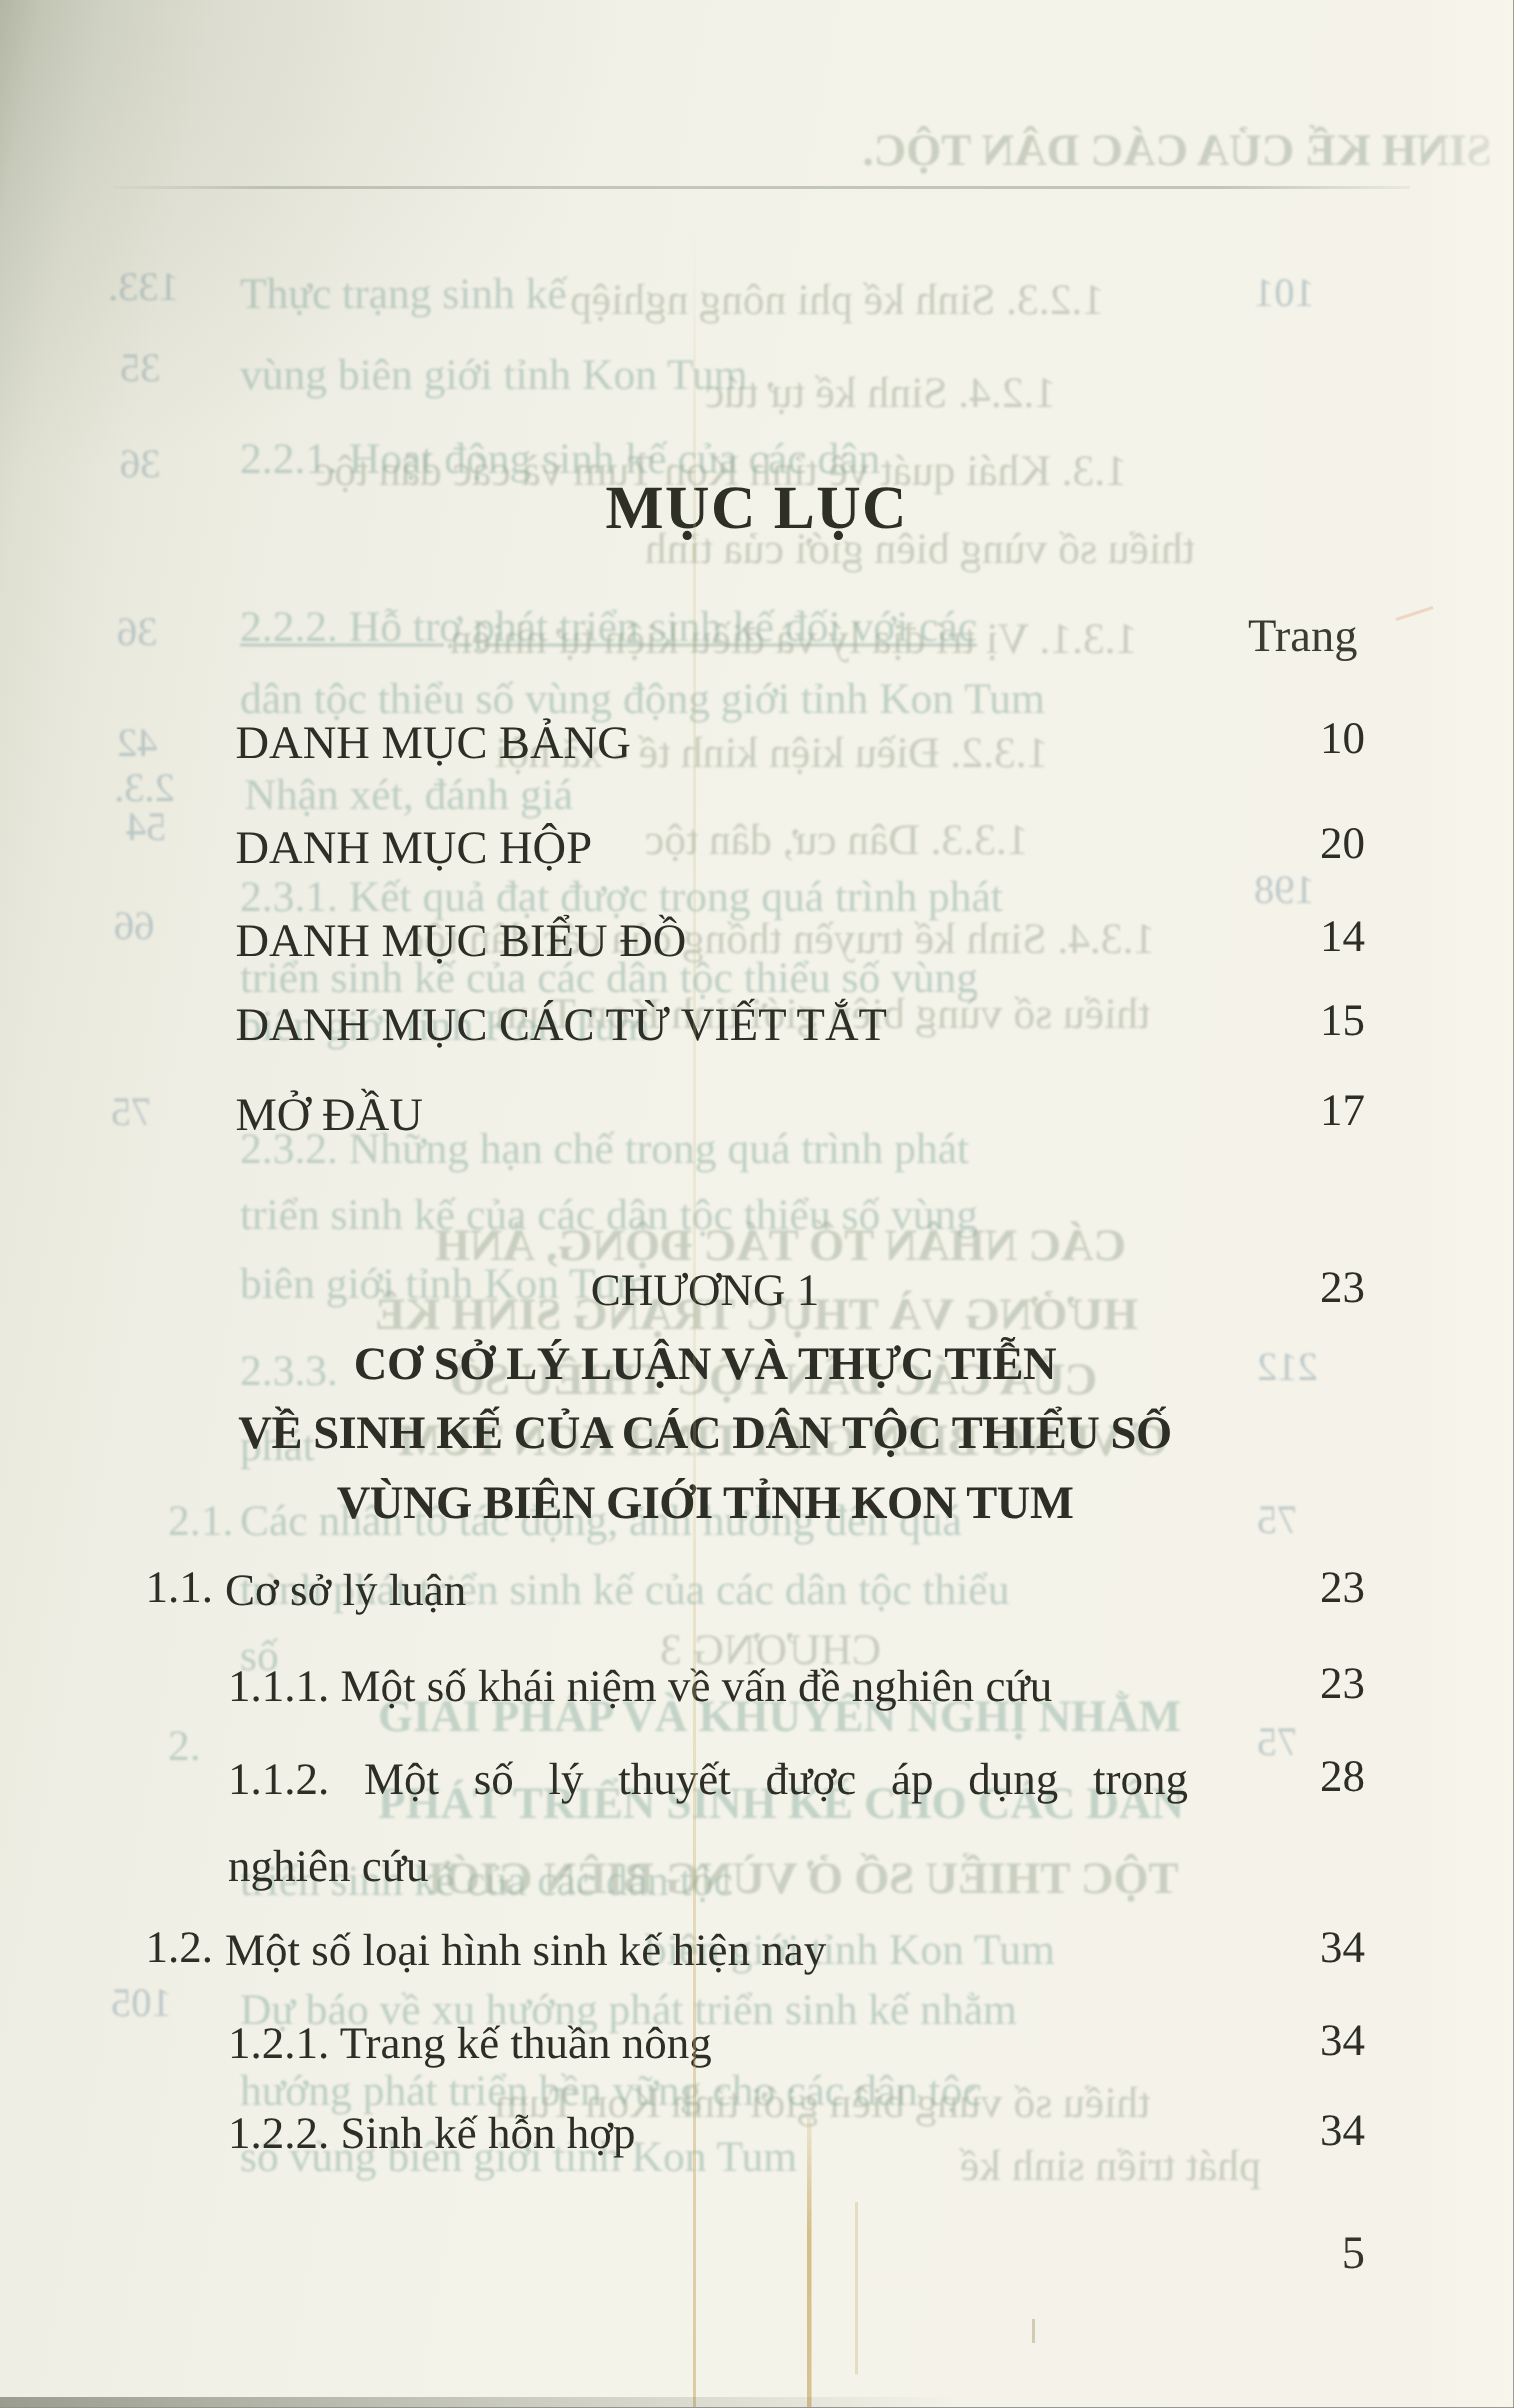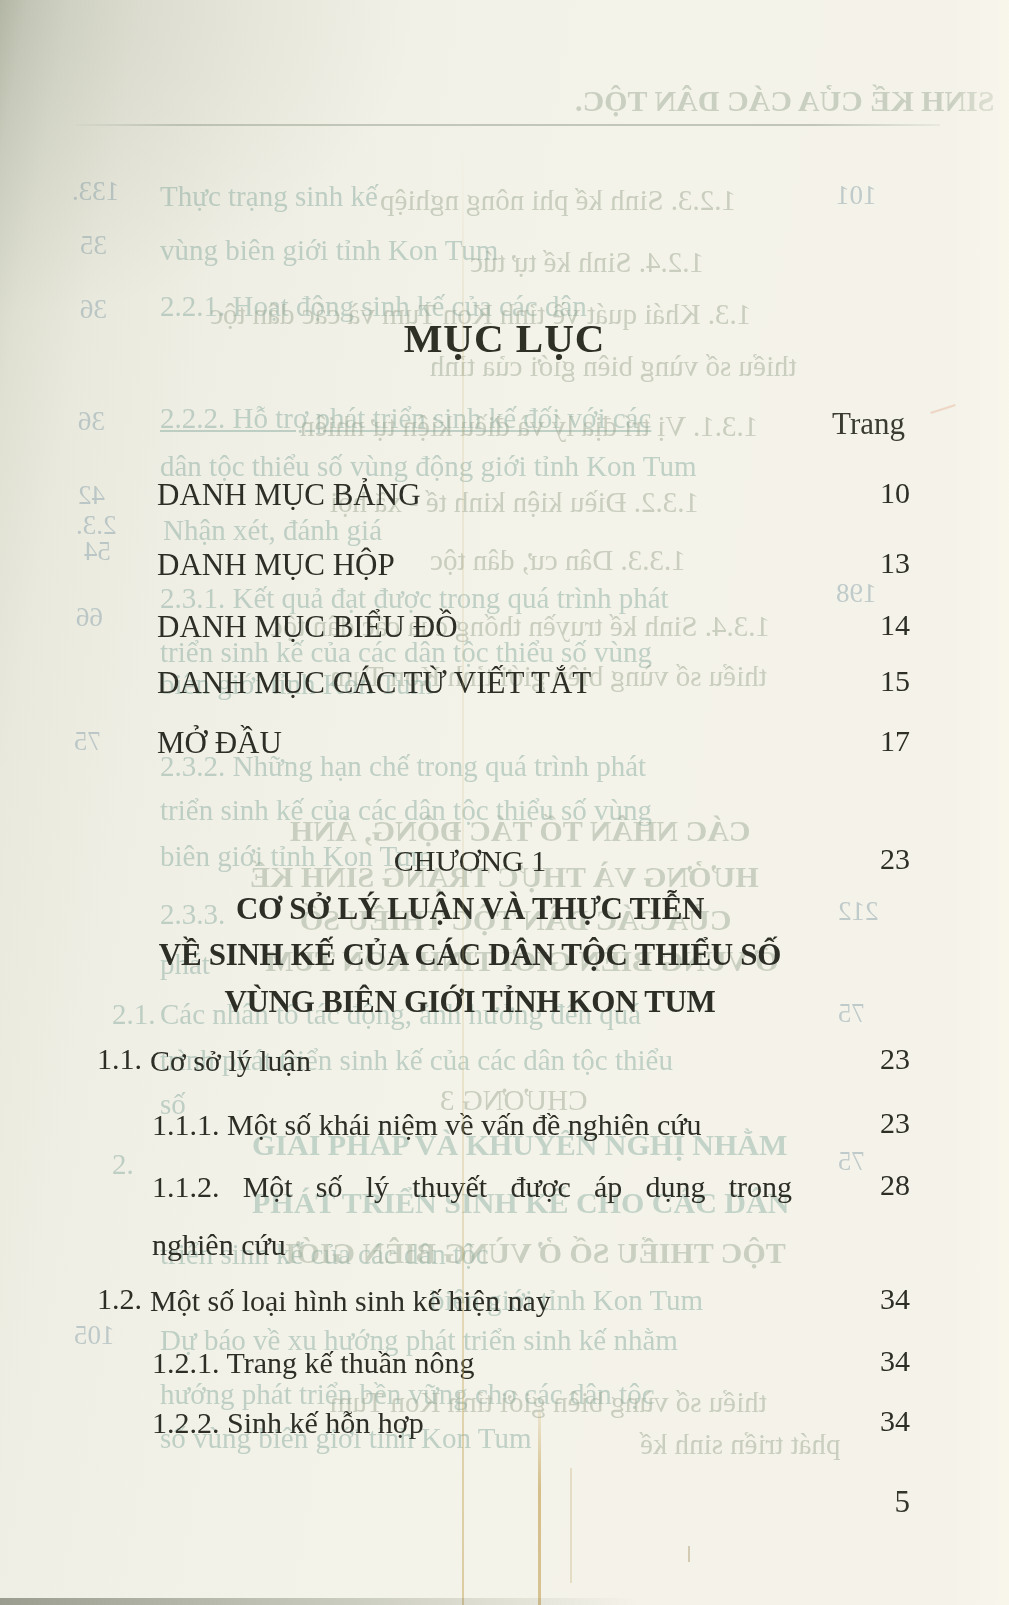--- a/index.html
+++ b/index.html
@@ -134,21 +134,21 @@
 
   <div class="header-rule"></div>
 
   <h1 class="page-title">MỤC LỤC</h1>
   <div class="trang">Trang</div>
 
   <div class="toc">
       <div class="row-label row-caps" style="top: 476px;">DANH MỤC BẢNG</div>
       <div class="row-page" style="top: 476px;">10</div>
       <div class="row-label row-caps" style="top: 546px;">DANH MỤC HỘP</div>
-      <div class="row-page" style="top: 546px;">13</div>
+      <div class="row-page" style="top: 546px;">20</div>
       <div class="row-label row-caps" style="top: 608px;">DANH MỤC BIỂU ĐỒ</div>
       <div class="row-page" style="top: 608px;">14</div>
       <div class="row-label row-caps" style="top: 664px;">DANH MỤC CÁC TỪ VIẾT TẮT</div>
       <div class="row-page" style="top: 664px;">15</div>
       <div class="row-label row-caps" style="top: 724px;">MỞ ĐẦU</div>
       <div class="row-page" style="top: 724px;">17</div>
       <div class="row-label row-center" style="top: 842px;">CHƯƠNG 1</div>
       <div class="row-page" style="top: 842px;">23</div>
       <div class="row-label row-center bold" style="top: 890px;">CƠ SỞ LÝ LUẬN VÀ THỰC TIỄN</div>
       <div class="row-label row-center bold" style="top: 936px;">VỀ SINH KẾ CỦA CÁC DÂN TỘC THIỂU SỐ</div>

